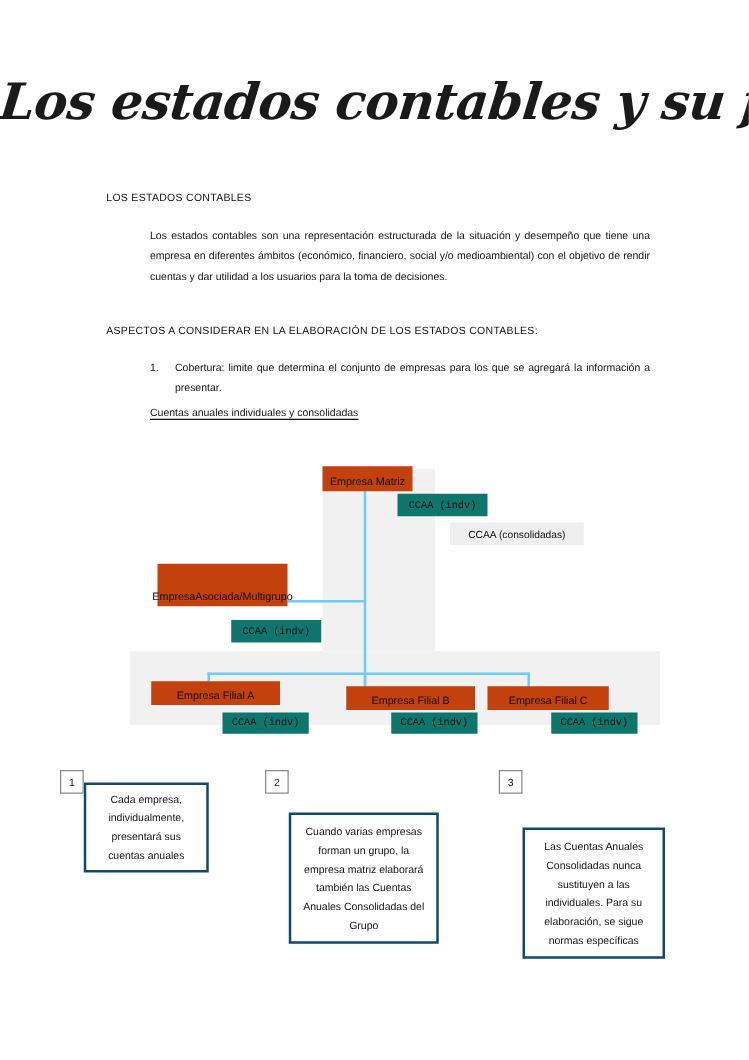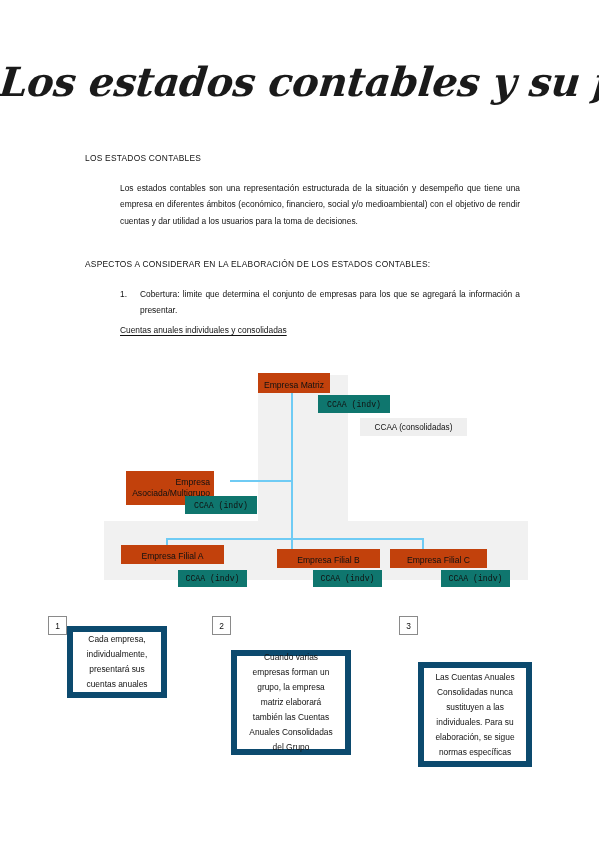--- a/index.html
+++ b/index.html
@@ -116,21 +116,21 @@
     justify-content: center;
     box-sizing: border-box;
     padding: 2px 7px;
     white-space: nowrap;
   }
 
   
   .note-box {
     position: absolute;
     background: #ffffff;
-    border: 6px solid #0c4a6e;
+    border: 2px solid #0c4a6e;
     box-sizing: border-box;
     display: flex;
     align-items: center;
     justify-content: center;
     text-align: center;
     font-size: 8.4px;
     line-height: 15px;
     color: #111;
     padding: 5px 9px;
     z-index: 2;
@@ -181,21 +181,21 @@
   <div class="node" style="left:258px; top:13px; width:72px; height:20px;">
     <span>Empresa Matriz</span>
   </div>
   <div class="tag-yellow" style="left:318px; top:35px; width:72px; height:18px;">
     <span>CCAA (indv)</span>
   </div>
   <div class="tag-grey" style="left:360px; top:58px; width:107px; height:18px;">
     <span>CCAA (consolidadas)</span>
   </div>
 
-  <div class="node" style="left:126px; top:111px; width:88px; height:34px; flex-direction:column;">
+  <div class="node" style="left:126px; top:91px; width:104px; height:34px; flex-direction:row;">
     <span>Empresa</span>
     <span>Asociada/Multigrupo</span>
   </div>
   <div class="tag-yellow" style="left:185px; top:136px; width:72px; height:18px;">
     <span>CCAA (indv)</span>
   </div>
 
   <div class="conn" style="left:291px; top:178px; width:2px; height:12px;"></div>
 
   <div class="node" style="left:121px; top:185px; width:103px; height:19px;">

